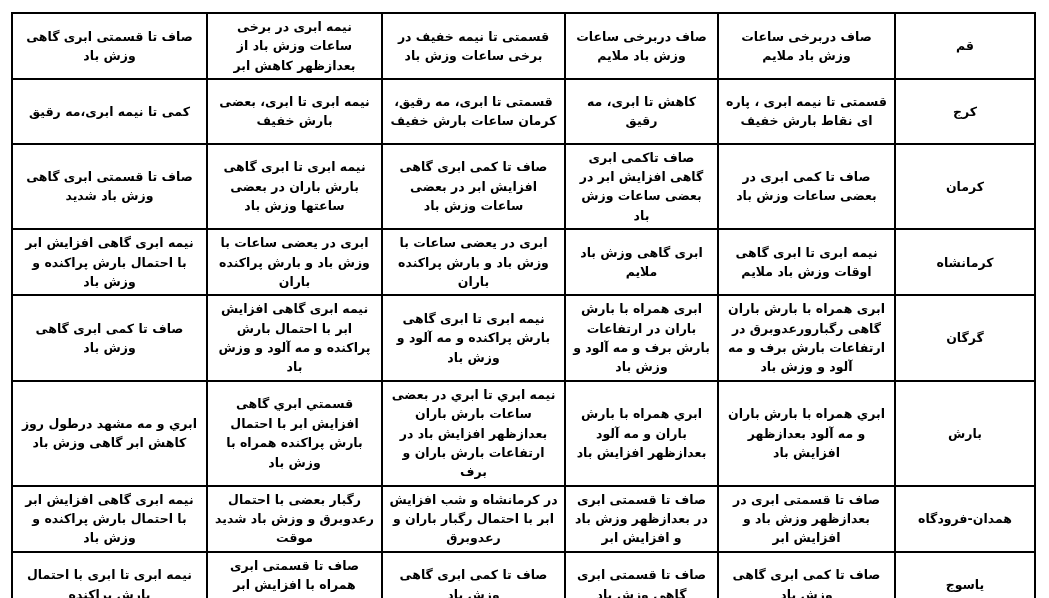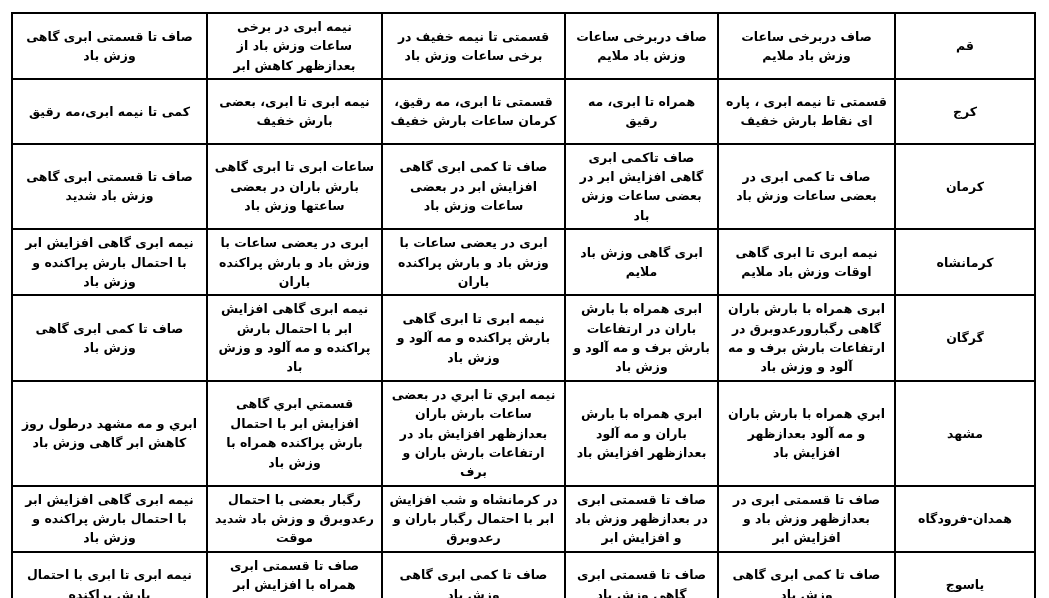--- a/index.html
+++ b/index.html
@@ -80,51 +80,51 @@
             <td class="city">قم</td>
             <td>صاف دربرخی ساعات وزش باد ملایم</td>
             <td>صاف دربرخی ساعات وزش باد ملایم</td>
             <td>قسمتی تا نیمه خفیف در برخی ساعات وزش باد</td>
             <td>نیمه ابری در برخی ساعات وزش باد از بعدازظهر کاهش ابر</td>
             <td>صاف تا قسمتی ابری گاهی وزش باد</td>
           </tr>
           <tr>
             <td class="city">کرج</td>
             <td>قسمتی تا نیمه ابری ، پاره ای نقاط بارش خفیف</td>
-            <td>همراه تا ابری،  مه رقیق</td>
+            <td>کاهش تا ابری،  مه رقیق</td>
             <td>قسمتی تا ابری، مه رقیق،  کرمان ساعات بارش خفیف</td>
             <td>نیمه ابری تا ابری، بعضی بارش خفیف</td>
             <td>کمی تا نیمه ابری،مه رقیق</td>
           </tr>
           <tr>
             <td class="city">کرمان</td>
             <td>صاف تا کمی ابری در بعضی ساعات وزش باد</td>
             <td>صاف تاکمی ابری گاهی افزایش ابر در بعضی ساعات وزش باد</td>
             <td>صاف تا کمی ابری گاهی افزایش ابر در بعضی ساعات وزش باد</td>
-            <td>ساعات ابری تا ابری گاهی بارش باران در بعضی ساعتها وزش باد</td>
+            <td>نیمه ابری تا ابری گاهی بارش باران در بعضی ساعتها وزش باد</td>
             <td>صاف تا قسمتی ابری گاهی وزش باد شدید</td>
           </tr>
           <tr>
             <td class="city">کرمانشاه</td>
             <td>نیمه ابری تا  ابری گاهی اوقات وزش باد ملایم</td>
             <td>ابری گاهی وزش باد ملایم</td>
             <td>ابری در یعضی ساعات با وزش باد و بارش پراکنده باران</td>
             <td>ابری در یعضی ساعات با وزش باد و بارش پراکنده باران</td>
             <td>نیمه ابری گاهی افزایش ابر با احتمال بارش پراکنده و وزش باد</td>
           </tr>
           <tr>
             <td class="city">گرگان</td>
             <td>ابری همراه با بارش باران گاهی رگبارورعدوبرق در ارتفاعات بارش برف و مه آلود و وزش باد</td>
             <td>ابری همراه با بارش باران در ارتفاعات بارش برف و مه آلود و وزش باد</td>
             <td>نیمه ابری تا ابری گاهی بارش پراکنده و مه آلود و وزش باد</td>
             <td>نیمه ابری گاهی افزایش ابر با احتمال بارش پراکنده و مه آلود و وزش باد</td>
             <td>صاف تا کمی ابری گاهی وزش باد</td>
           </tr>
           <tr>
-            <td class="city">مشهد</td>
+            <td class="city">بارش</td>
             <td>ابري همراه با بارش باران و مه آلود بعدازظهر افزایش باد</td>
             <td>ابري همراه با بارش باران و مه آلود بعدازظهر افزایش باد</td>
             <td>نیمه ابري تا ابري در بعضی ساعات بارش باران بعدازظهر افزایش باد در ارتفاعات بارش باران و برف</td>
             <td>قسمتي ابري گاهی افزایش ابر با احتمال بارش پراکنده همراه با وزش باد</td>
             <td>ابري و مه مشهد درطول روز کاهش ابر گاهی وزش باد</td>
           </tr>
           <tr>
             <td class="city">همدان-فرودگاه</td>
             <td>صاف تا قسمتی ابری در بعدازظهر وزش باد و افزایش ابر</td>
             <td>صاف تا قسمتی ابری در بعدازظهر وزش باد و افزایش ابر</td>

